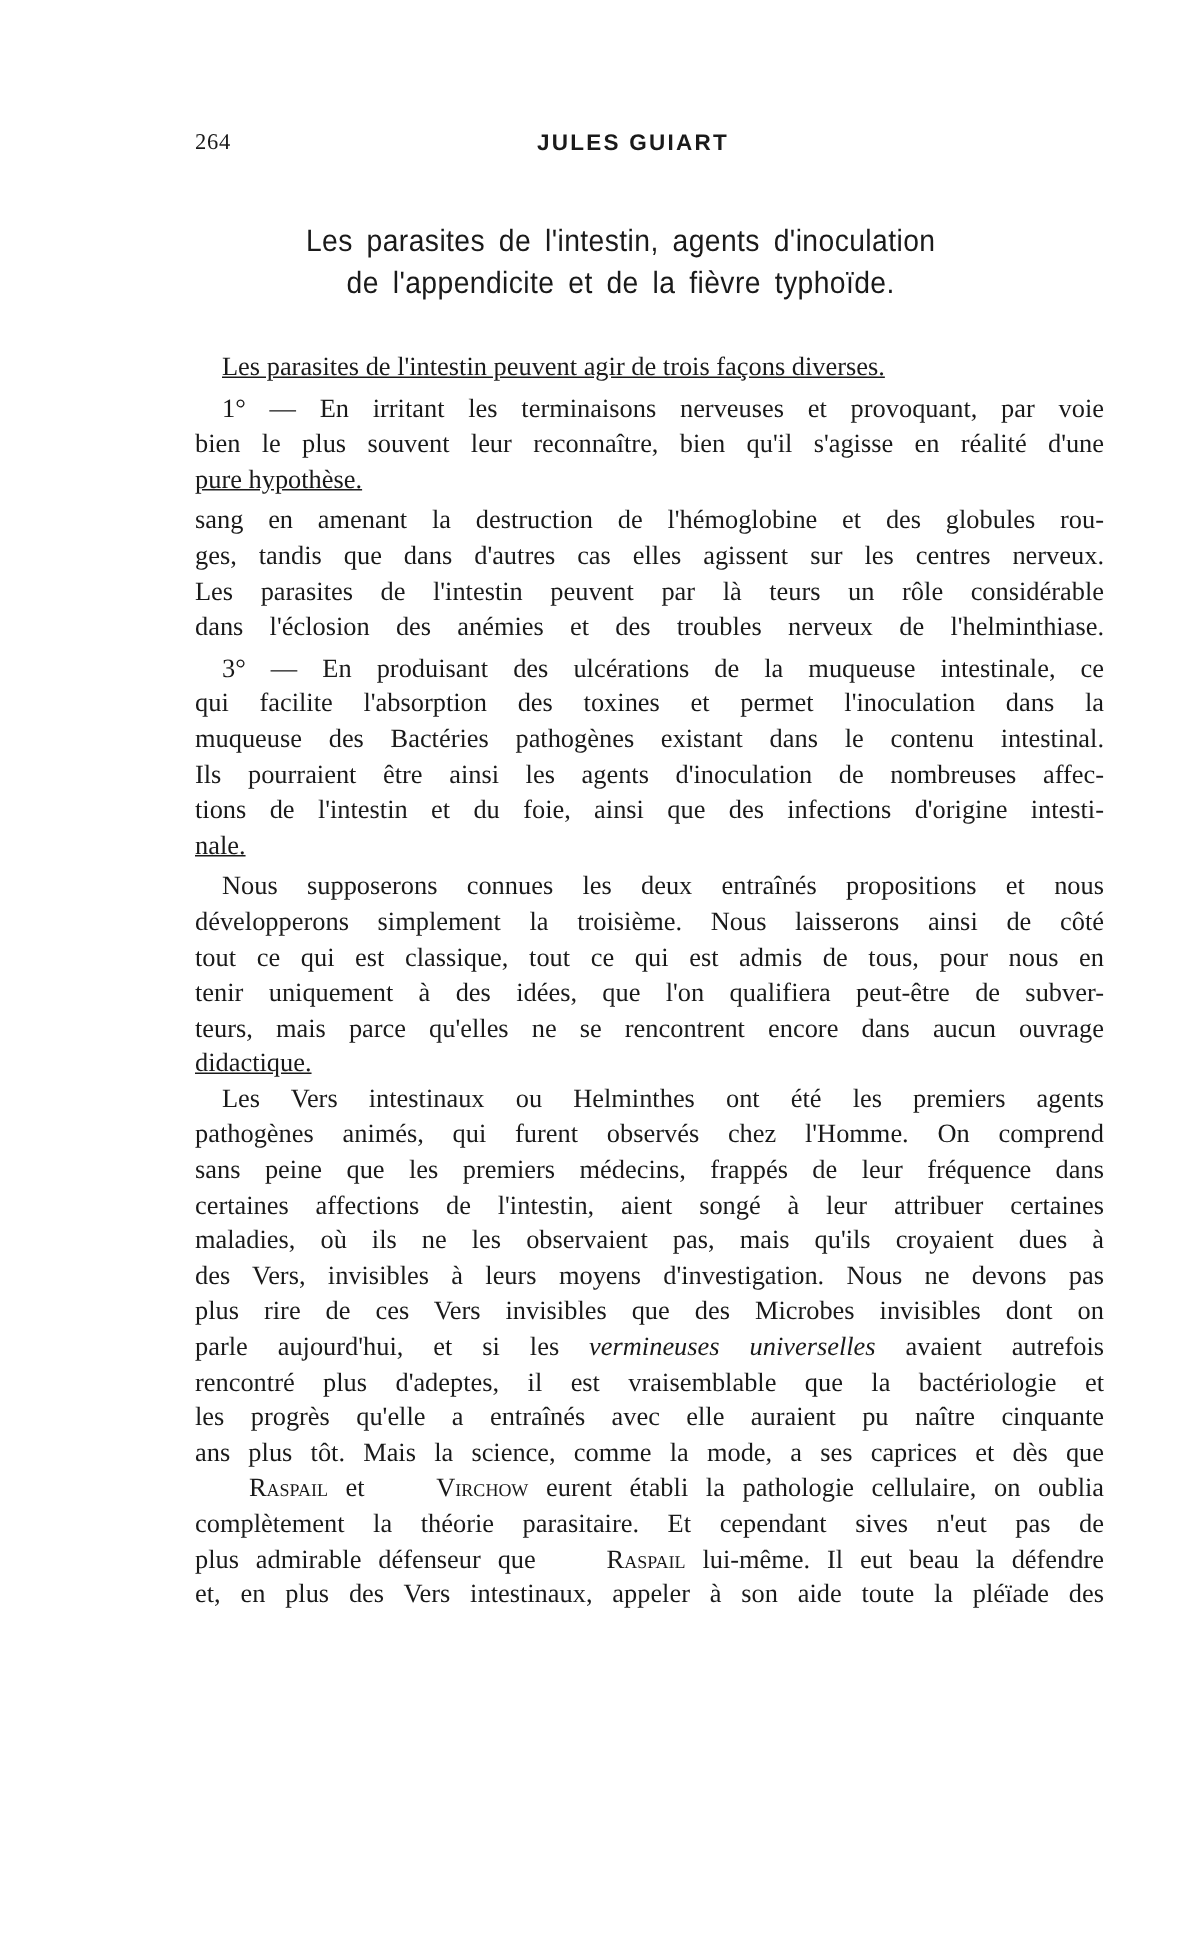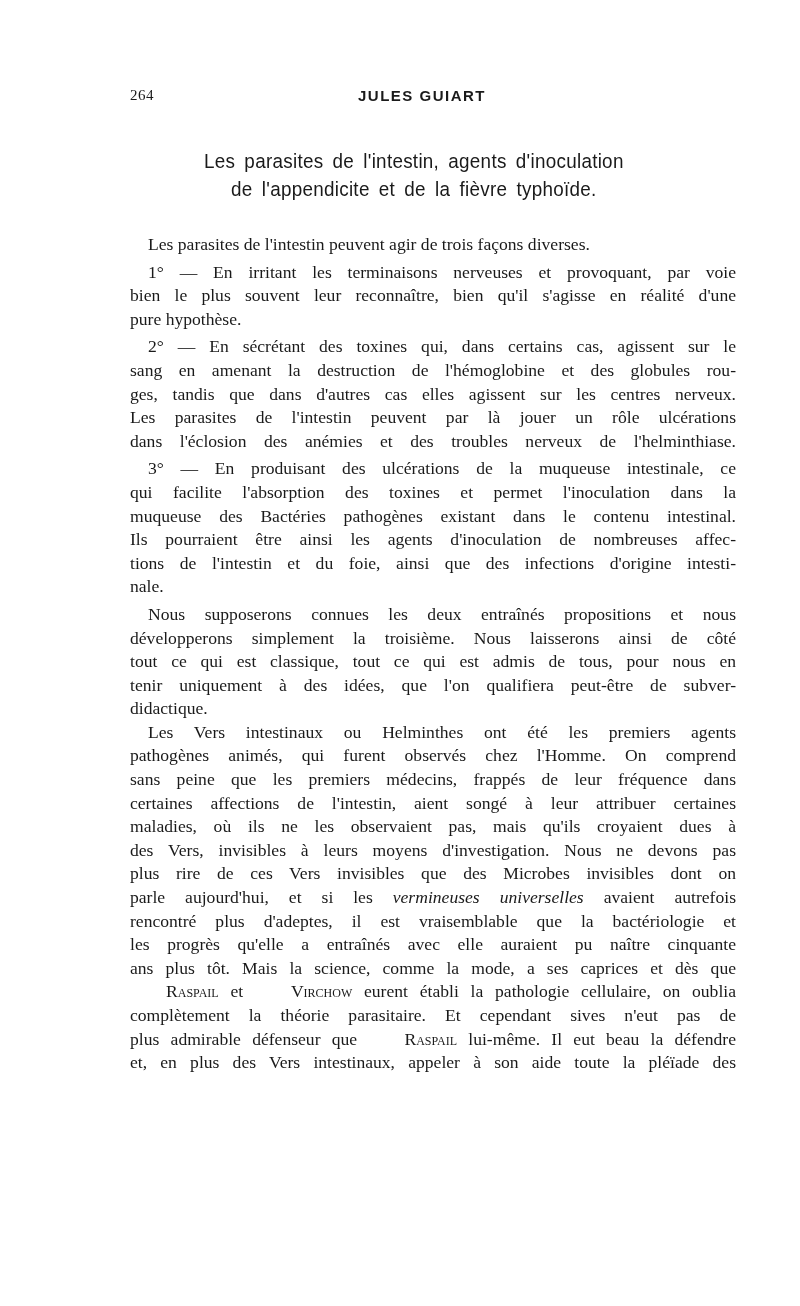--- a/index.html
+++ b/index.html
@@ -39,21 +39,21 @@
     }
     .para { margin: 0; }
     .line {
       display: block;
       height: 23.6px; line-height: 23.6px;
       text-align: justify;
       text-align-last: justify;
       white-space: nowrap;
       overflow: visible;
     }
-    .line.last { text-align-last: left; }
+    .line.last { text-align-last: left; text-decoration: underline; }
     .line.indent { padding-left: 18px; }
     .gap { height: 4px; }
     .sc { font-variant: small-caps; margin-left: 36px; }
     .it { font-style: italic; }
   </style>
 </head>
 <body>
 
 <div class="page-number">264</div>
 <div class="running-head">JULES GUIART</div>
@@ -71,43 +71,43 @@
   <div class="gap"></div>
 
   <div class="para">
     <span class="line indent">1° — En irritant les terminaisons nerveuses et provoquant, par voie</span>
     <span class="line">bien le plus souvent leur reconnaître, bien qu'il s'agisse en réalité d'une</span>
     <span class="line last">pure hypothèse.</span>
   </div>
   <div class="gap"></div>
 
   <div class="para">
-    <span class="line indent">2° — En sécrétant des toxines qui, dans certains cas, agissent sur le</span>
     <span class="line">sang en amenant la destruction de l'hémoglobine et des globules rou-</span>
     <span class="line">ges, tandis que dans d'autres cas elles agissent sur les centres nerveux.</span>
-    <span class="line">Les parasites de l'intestin peuvent par là jouer un rôle ulcérations</span>
+    <span class="line">Les parasites de l'intestin peuvent par là teurs un rôle considérable</span>
     <span class="line">dans l'éclosion des anémies et des troubles nerveux de l'helminthiase.</span>
   </div>
   <div class="gap"></div>
 
   <div class="para">
     <span class="line indent">3° — En produisant des ulcérations de la muqueuse intestinale, ce</span>
     <span class="line">qui facilite l'absorption des toxines et permet l'inoculation dans la</span>
     <span class="line">muqueuse des Bactéries pathogènes existant dans le contenu intestinal.</span>
     <span class="line">Ils pourraient être ainsi les agents d'inoculation de nombreuses affec-</span>
     <span class="line">tions de l'intestin et du foie, ainsi que des infections d'origine intesti-</span>
     <span class="line last">nale.</span>
   </div>
   <div class="gap"></div>
 
   <div class="para">
     <span class="line indent">Nous supposerons connues les deux entraînés propositions et nous</span>
     <span class="line">développerons simplement la troisième. Nous laisserons ainsi de côté</span>
     <span class="line">tout ce qui est classique, tout ce qui est admis de tous, pour nous en</span>
     <span class="line">tenir uniquement à des idées, que l'on qualifiera peut-être de subver-</span>
+    <span class="line">teurs, mais parce qu'elles ne se rencontrent encore dans aucun ouvrage</span>
     <span class="line last">didactique.</span>
   </div>
 
   <div class="para">
     <span class="line indent">Les Vers intestinaux ou Helminthes ont été les premiers agents</span>
     <span class="line">pathogènes animés, qui furent observés chez l'Homme. On comprend</span>
     <span class="line">sans peine que les premiers médecins, frappés de leur fréquence dans</span>
     <span class="line">certaines affections de l'intestin, aient songé à leur attribuer certaines</span>
     <span class="line">maladies, où ils ne les observaient pas, mais qu'ils croyaient dues à</span>
     <span class="line">des Vers, invisibles à leurs moyens d'investigation. Nous ne devons pas</span>

